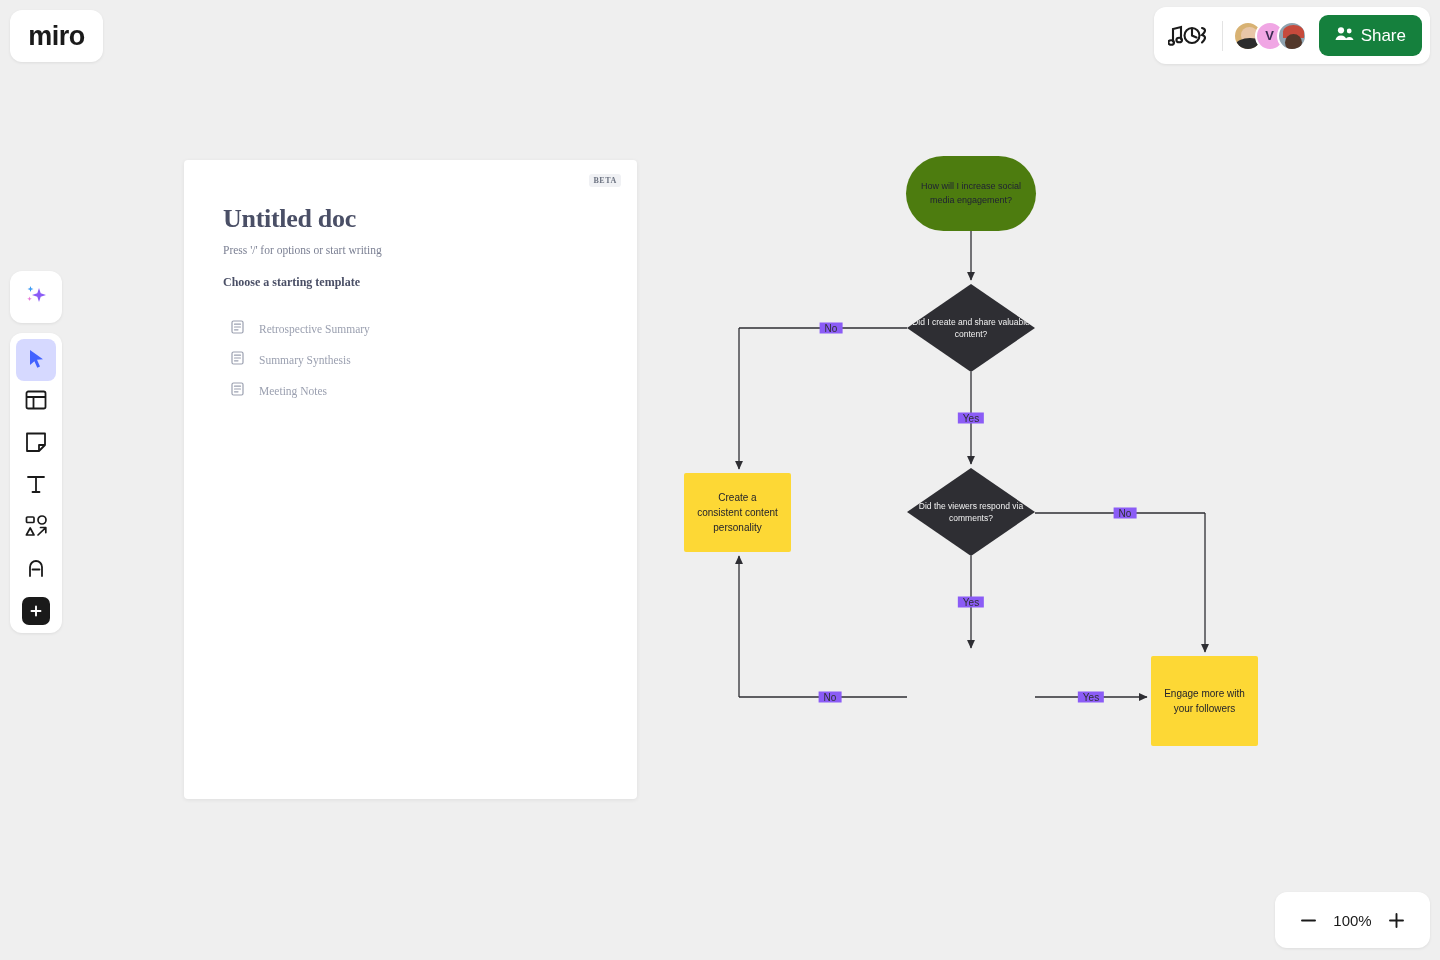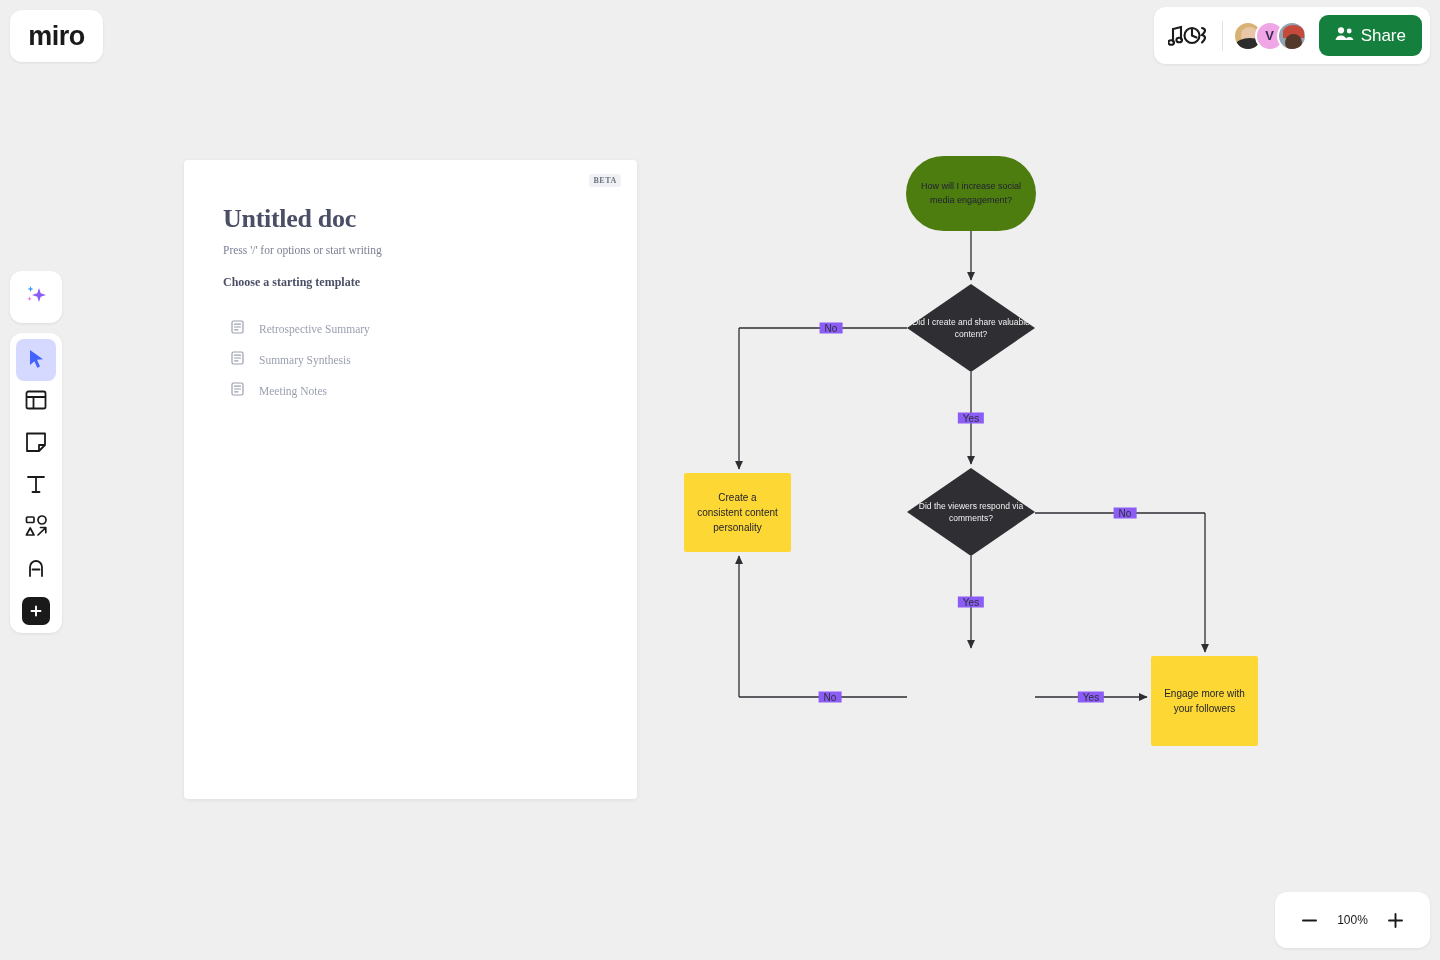--- a/index.html
+++ b/index.html
@@ -174,21 +174,21 @@
     position: absolute; right: 10px; bottom: 12px;
     width: 155px; height: 56px; background: #fff;
     border-radius: 12px; display: flex; align-items: center;
     justify-content: space-around; padding: 0 14px;
     box-shadow: 0 1px 3px rgba(0,0,0,.08);
   }
   .zbtn {
     width: 28px; height: 28px; display: flex; align-items: center;
     justify-content: center; cursor: pointer; color: #1a1a1a;
   }
-  .zval { font-size: 12px; color: #1a1a1a; }
+  .zval { font-size: 15px; color: #1a1a1a; }
 </style>
 </head>
 <body>
 
 <div id="app">
 
   <div class="logo-card">
     <span class="logo-text">miro</span>
   </div>
 

